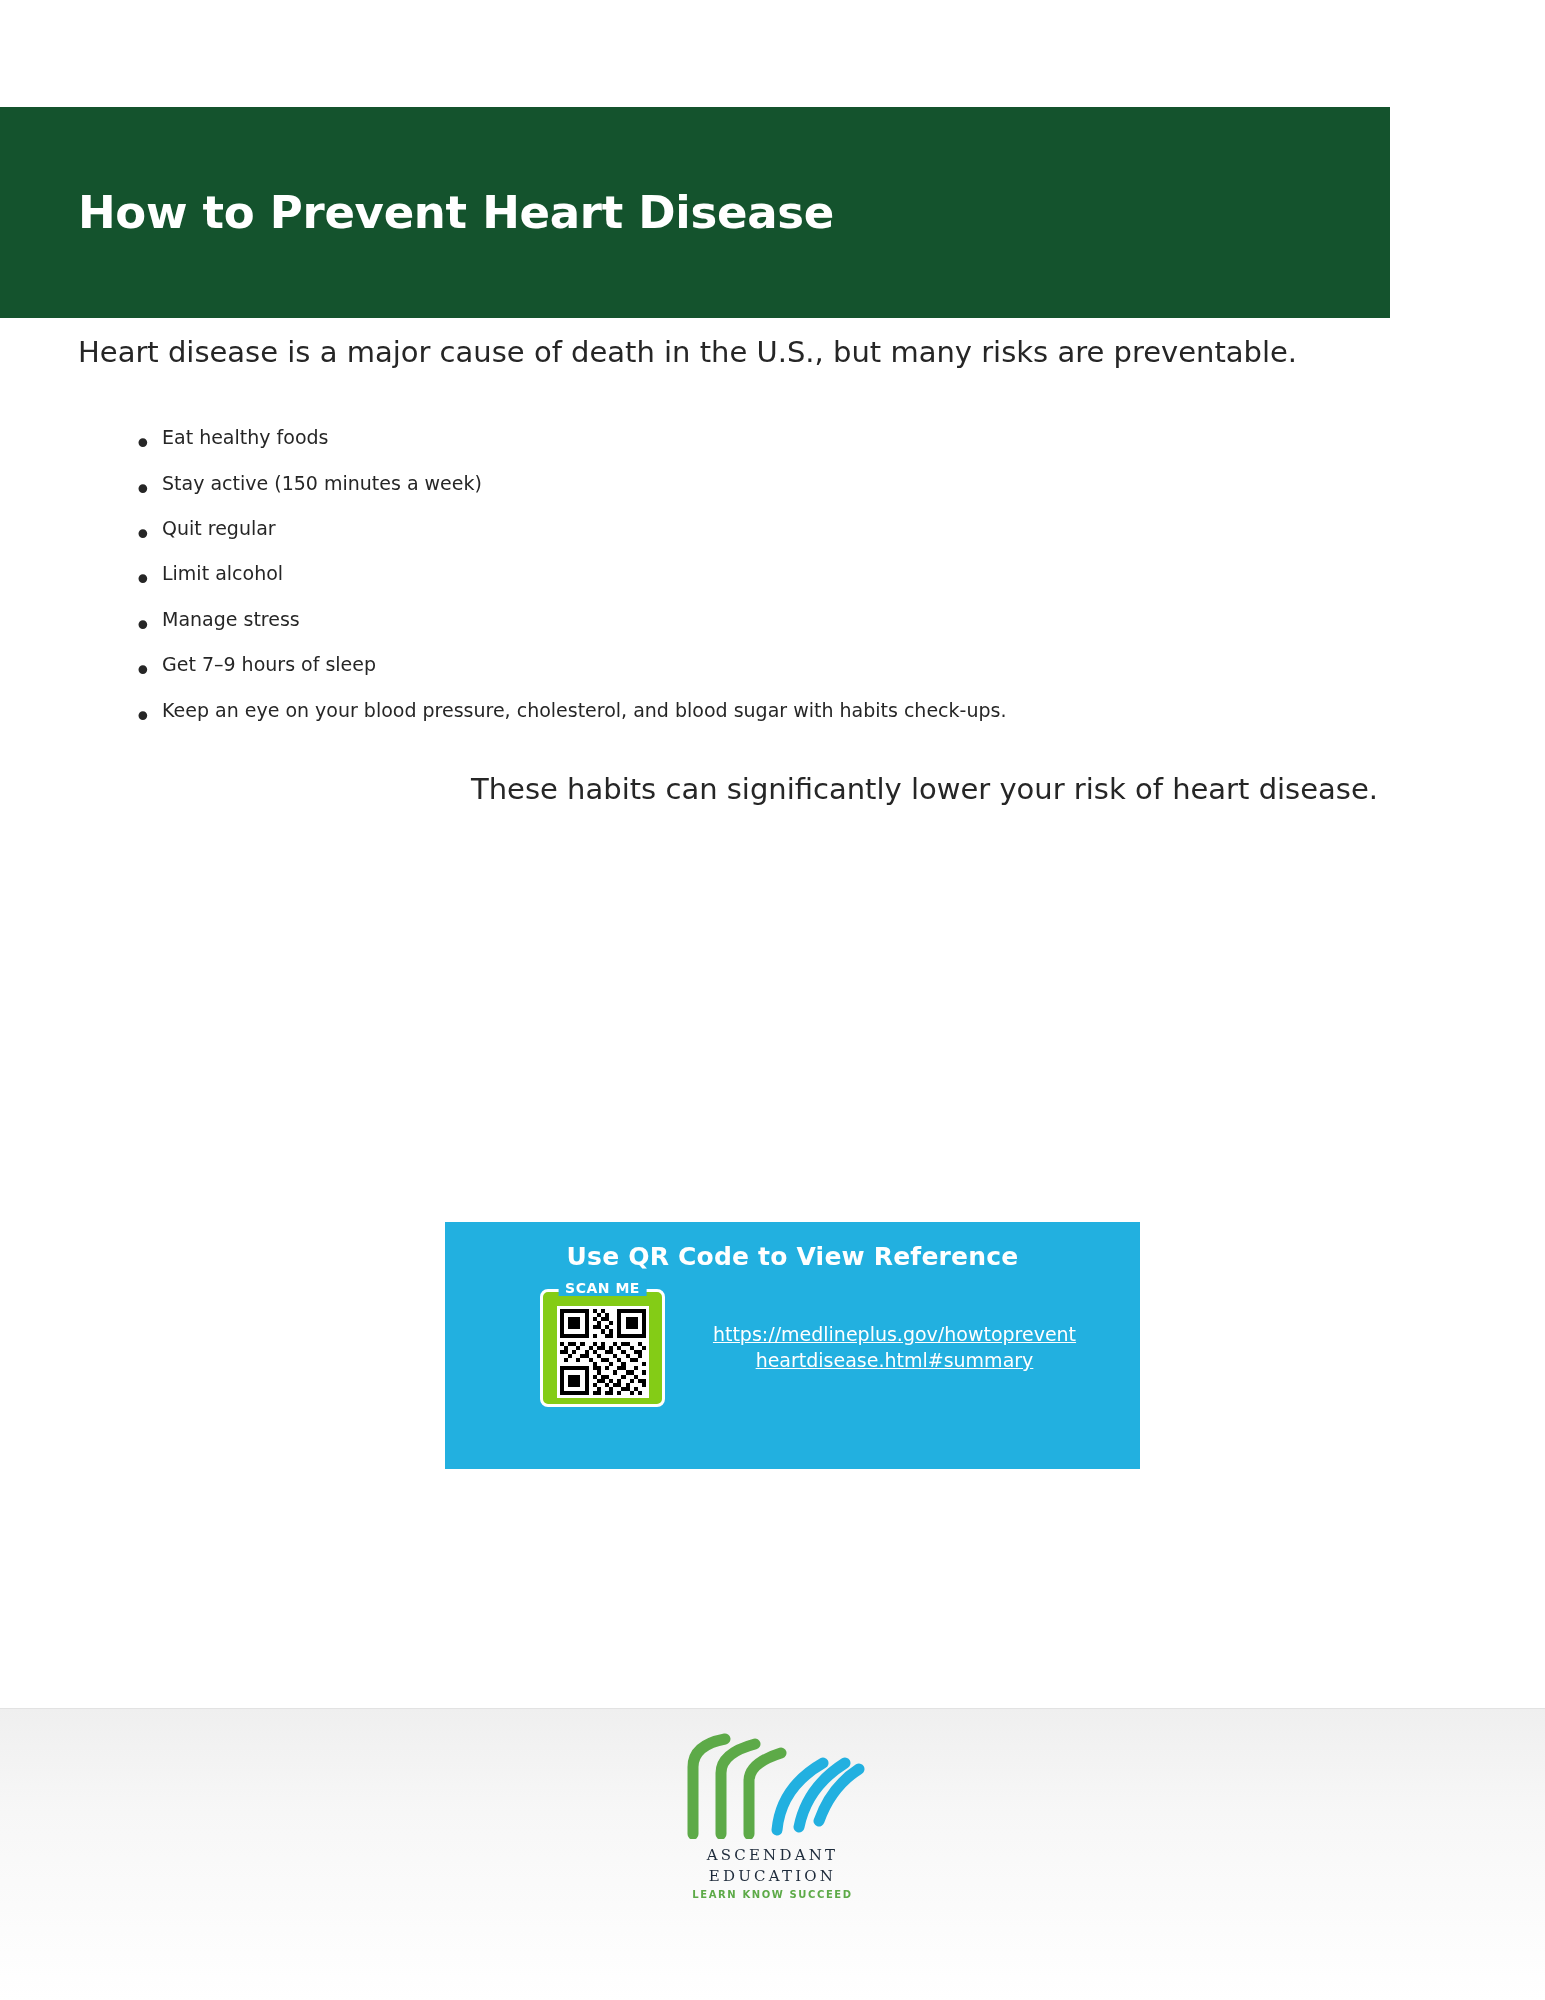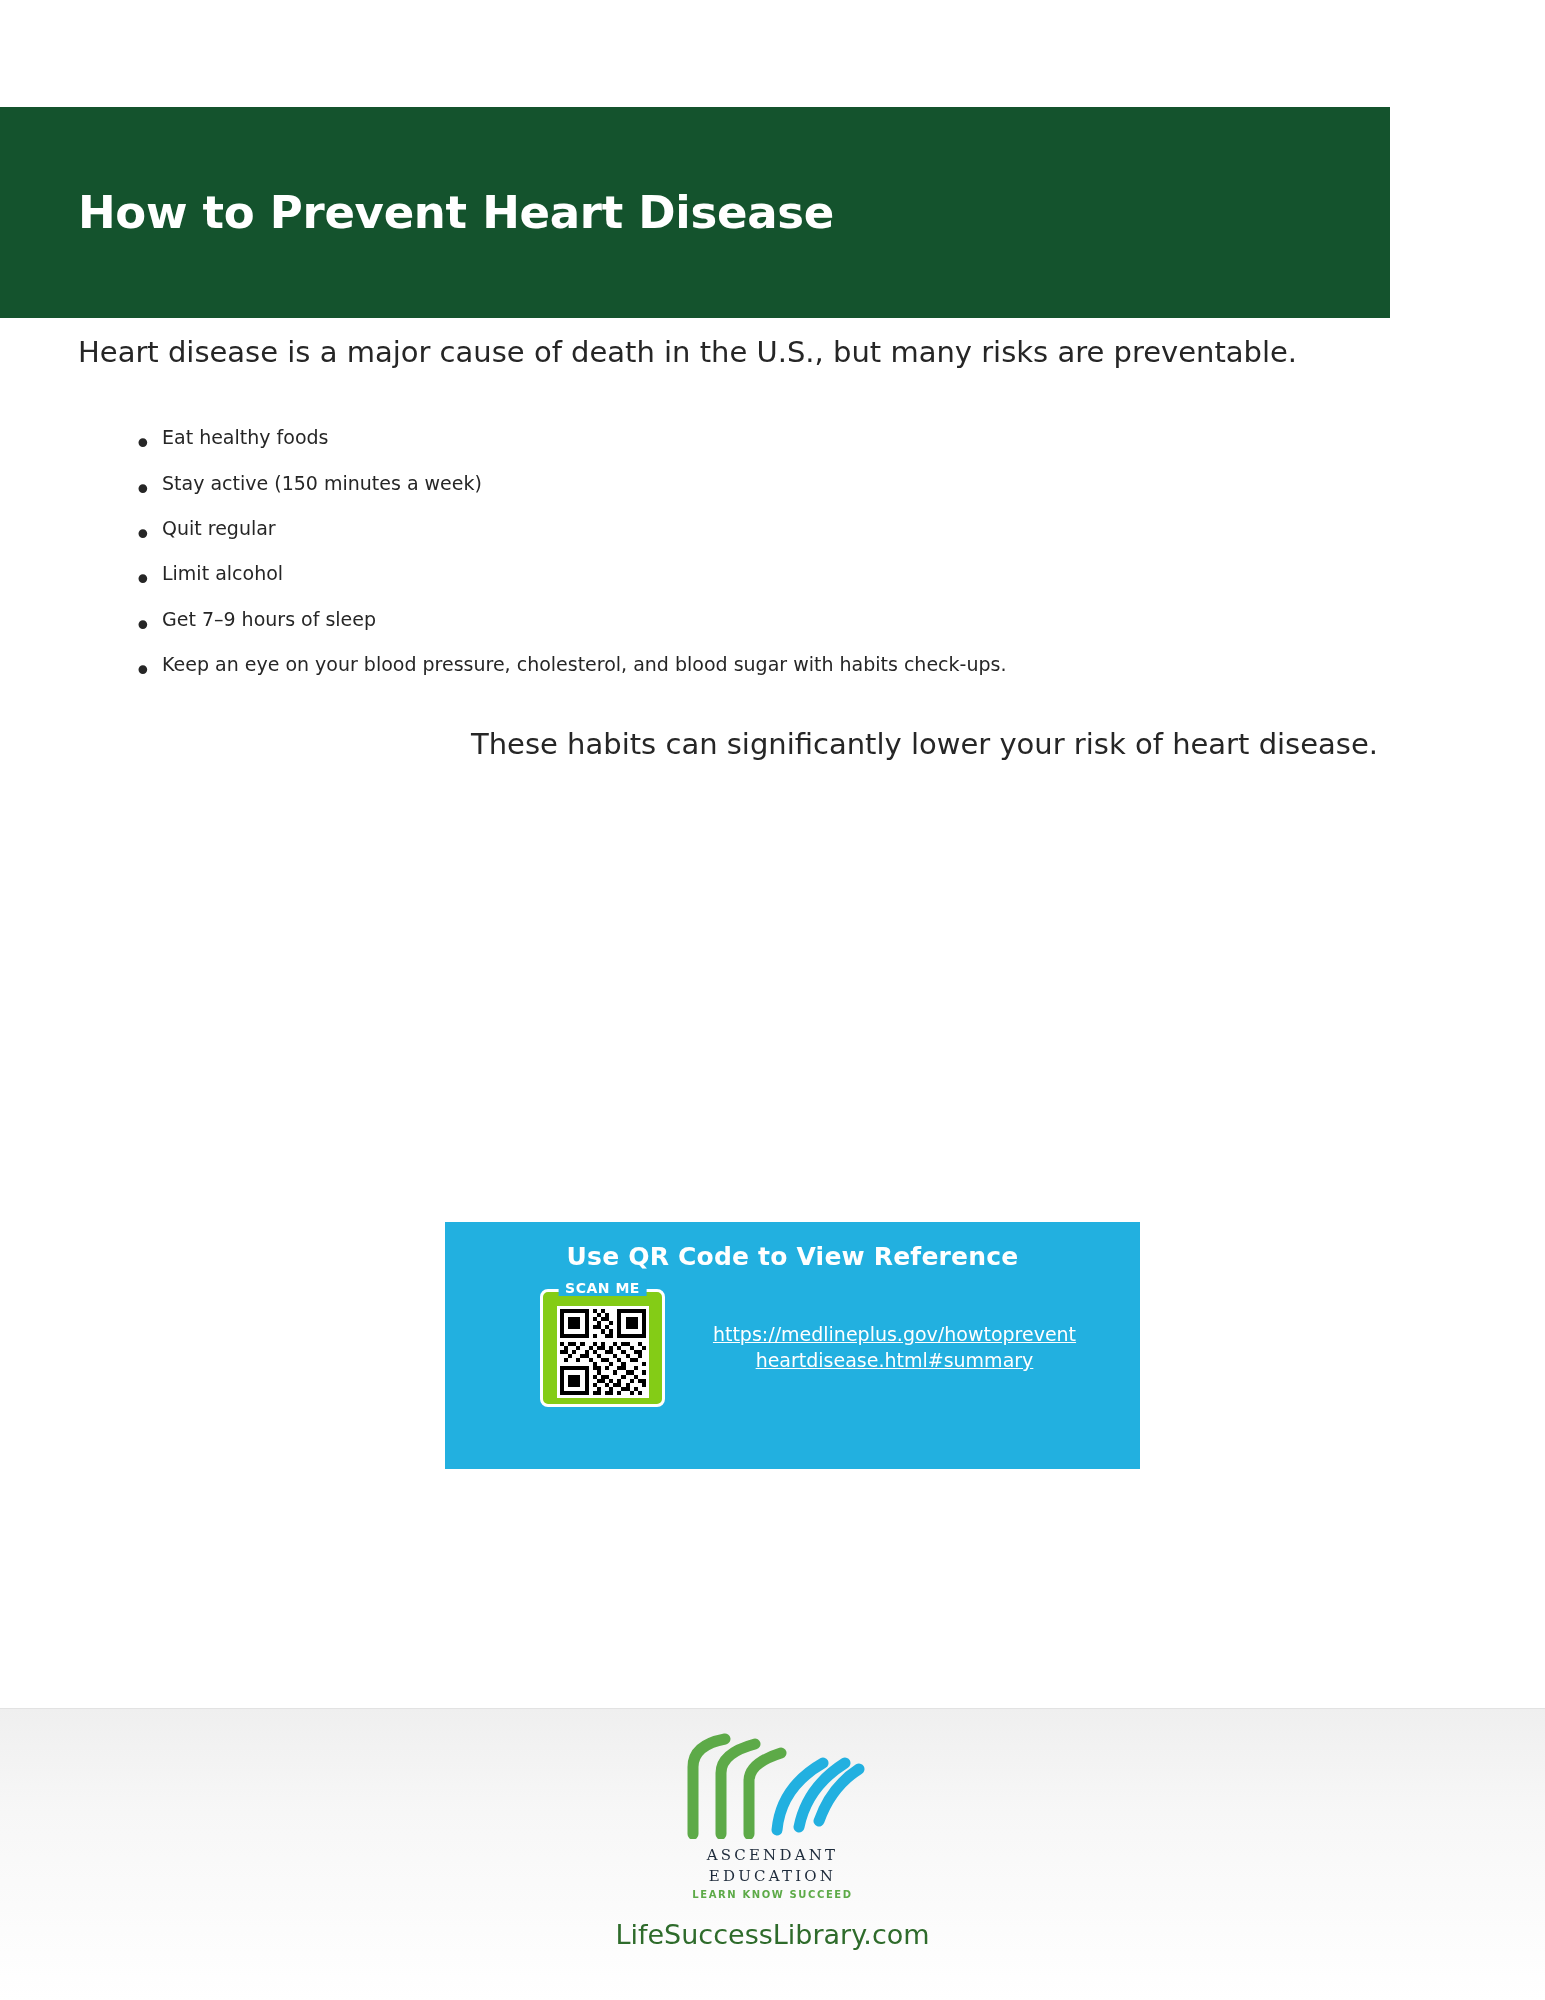--- a/index.html
+++ b/index.html
@@ -201,20 +201,21 @@
 </div>
 
 <div class="content">
   <p class="intro">Heart disease is a major cause of death in the U.S., but many risks are preventable.</p>
 
   <ul class="tips">
     <li>Eat healthy foods</li>
     <li>Stay active (150 minutes a week)</li>
     <li>Quit regular</li>
     <li>Limit alcohol</li>
+    <li>Manage stress</li>
     <li>Get 7–9 hours of sleep</li>
     <li>Keep an eye on your blood pressure, cholesterol, and blood sugar with habits check-ups.</li>
   </ul>
 
   <p class="closing">These habits can significantly lower your risk of heart disease.</p>
 </div>
 
 <div class="qr-panel">
   <div class="qr-panel-title">Use QR Code to View Reference</div>
   <div class="qr-row">
@@ -340,14 +341,13 @@
         <path d="M76 105 L76 52 Q76 34 108 24" stroke="#5daa48" stroke-width="11"></path>
         <path d="M104 101 Q108 58 150 34" stroke="#22b0e0" stroke-width="11"></path>
         <path d="M126 98 Q134 58 172 34" stroke="#22b0e0" stroke-width="11"></path>
         <path d="M146 92 Q158 58 186 40" stroke="#22b0e0" stroke-width="11"></path>
       </g>
     </svg>
     <div class="logo-name">ASCENDANT</div>
     <div class="logo-name">EDUCATION</div>
     <div class="logo-tag">LEARN  KNOW  SUCCEED</div>
   </div>
-  <div class="site-url">LifeSuccessLibrary.com</div>
 </div>
 
 </body></html>

